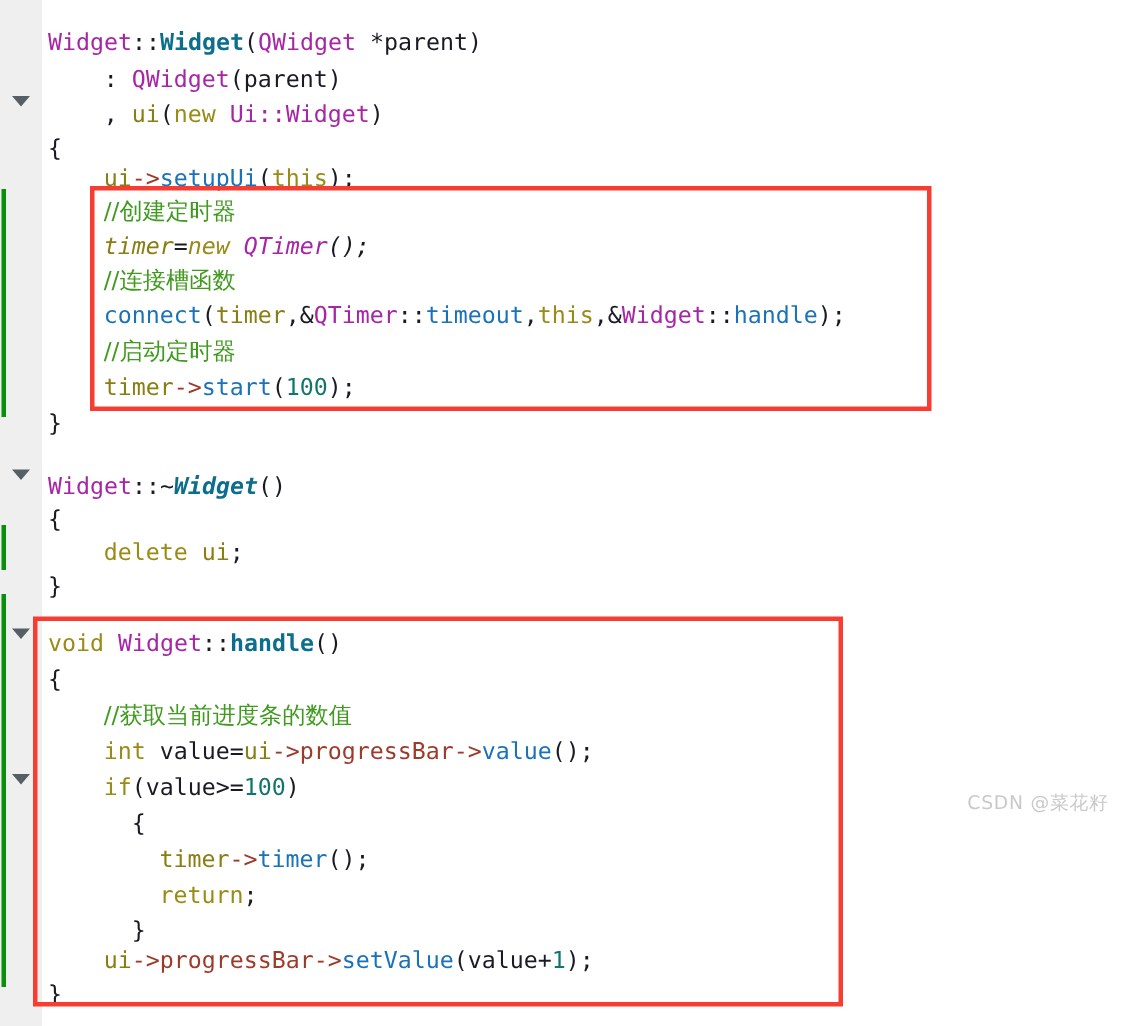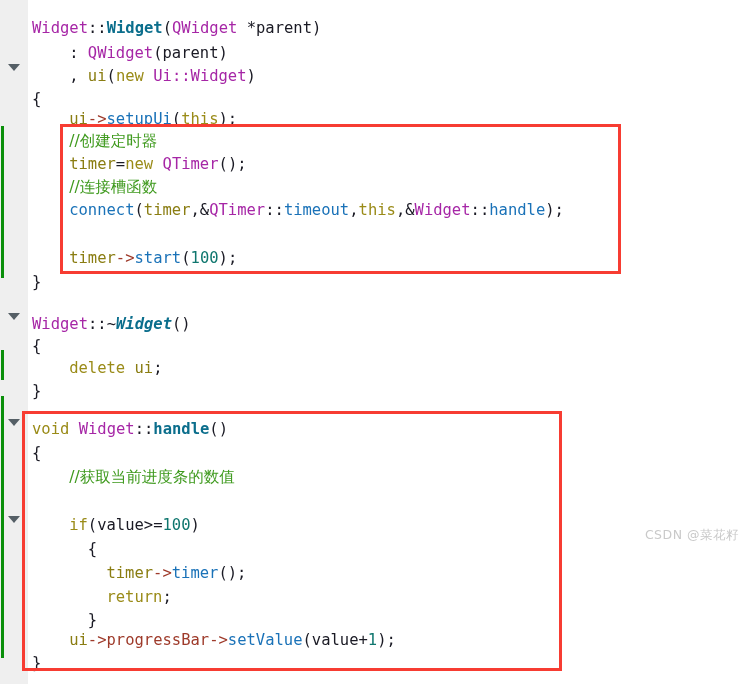--- a/index.html
+++ b/index.html
@@ -118,32 +118,34 @@
       <div class="foldarrow" style="top: 516px;"></div>
     </div>
 
   <div id="code">
       <div class="line" style="top: 16px; left: 4px;"><span class="t-type">Widget</span><span class="t-punct">::</span><span class="t-class">Widget</span><span class="t-punct">(</span><span class="t-type">QWidget</span><span class="t-plain"> *parent)</span></div>
       <div class="line" style="top: 41px; left: 41.2px;"><span class="t-plain">: </span><span class="t-type">QWidget</span><span class="t-plain">(parent)</span></div>
       <div class="line" style="top: 64px; left: 41.2px;"><span class="t-plain">, </span><span class="t-field">ui</span><span class="t-plain">(</span><span class="t-kw">new</span><span class="t-plain"> </span><span class="t-type">Ui::Widget</span><span class="t-plain">)</span></div>
       <div class="line" style="top: 87px; left: 4px;"><span class="t-plain">{</span></div>
       <div class="line" style="top: 107px; left: 41.2px;"><span class="t-field">ui</span><span class="t-arrow">-&gt;</span><span class="t-func">setupUi</span><span class="t-plain">(</span><span class="t-kw">this</span><span class="t-plain">);</span></div>
       <div class="line" style="top: 129px; left: 41.2px;"><span class="t-comment">//创建定时器</span></div>
-      <div class="line" style="top: 152px; left: 41.2px;"><span class="t-field">timer</span><span class="t-plain">=</span><span class="t-kw">new</span><span class="t-plain"> </span><span class="t-type">QTimer</span><span class="t-plain">();</span></div>
+      <div class="line" style="top: 152px; left: 41.2px; font-style: italic;"><span class="t-field">timer</span><span class="t-plain">=</span><span class="t-kw">new</span><span class="t-plain"> </span><span class="t-type">QTimer</span><span class="t-plain">();</span></div>
       <div class="line" style="top: 175px; left: 41.2px;"><span class="t-comment">//连接槽函数</span></div>
       <div class="line" style="top: 198px; left: 41.2px;"><span class="t-func">connect</span><span class="t-plain">(</span><span class="t-field">timer</span><span class="t-plain">,&amp;</span><span class="t-type">QTimer</span><span class="t-punct">::</span><span class="t-func">timeout</span><span class="t-plain">,</span><span class="t-kw">this</span><span class="t-plain">,&amp;</span><span class="t-type">Widget</span><span class="t-punct">::</span><span class="t-func">handle</span><span class="t-plain">);</span></div>
+      <div class="line" style="top: 222px; left: 41.2px;"><span class="t-comment">//启动定时器</span></div>
       <div class="line" style="top: 246px; left: 41.2px;"><span class="t-field">timer</span><span class="t-arrow">-&gt;</span><span class="t-func">start</span><span class="t-plain">(</span><span class="t-num">100</span><span class="t-plain">);</span></div>
       <div class="line" style="top: 270px; left: 4px;"><span class="t-plain">}</span></div>
       <div class="line" style="top: 312px; left: 4px;"><span class="t-type">Widget</span><span class="t-punct">::~</span><span class="t-dtor">Widget</span><span class="t-plain">()</span></div>
       <div class="line" style="top: 334px; left: 4px;"><span class="t-plain">{</span></div>
       <div class="line" style="top: 356px; left: 41.2px;"><span class="t-kw">delete</span><span class="t-plain"> </span><span class="t-field">ui</span><span class="t-plain">;</span></div>
       <div class="line" style="top: 379px; left: 4px;"><span class="t-plain">}</span></div>
       <div class="line" style="top: 417px; left: 4px; text-align: center;"><span class="t-kw">void</span><span class="t-plain"> </span><span class="t-type">Widget</span><span class="t-punct">::</span><span class="t-class">handle</span><span class="t-plain">()</span></div>
       <div class="line" style="top: 441px; left: 4px;"><span class="t-plain">{</span></div>
       <div class="line" style="top: 465px; left: 41.2px;"><span class="t-comment">//获取当前进度条的数值</span></div>
+      <div class="line" style="top: 489px; left: 41.2px;"><span class="t-kw">int</span><span class="t-plain"> value=</span><span class="t-field">ui</span><span class="t-arrow">-&gt;</span><span class="t-member">progressBar</span><span class="t-arrow">-&gt;</span><span class="t-func">value</span><span class="t-plain">();</span></div>
       <div class="line" style="top: 513px; left: 41.2px;"><span class="t-kw">if</span><span class="t-plain">(value&gt;=</span><span class="t-num">100</span><span class="t-plain">)</span></div>
       <div class="line" style="top: 537px; left: 59.8px;"><span class="t-plain">{</span></div>
       <div class="line" style="top: 561px; left: 78.4px;"><span class="t-field">timer</span><span class="t-arrow">-&gt;</span><span class="t-func">timer</span><span class="t-plain">();</span></div>
       <div class="line" style="top: 585px; left: 78.4px;"><span class="t-kw">return</span><span class="t-plain">;</span></div>
       <div class="line" style="top: 608px; left: 59.8px;"><span class="t-plain">}</span></div>
       <div class="line" style="top: 628px; left: 41.2px;"><span class="t-field">ui</span><span class="t-arrow">-&gt;</span><span class="t-member">progressBar</span><span class="t-arrow">-&gt;</span><span class="t-func">setValue</span><span class="t-plain">(value+</span><span class="t-num">1</span><span class="t-plain">);</span></div>
       <div class="line" style="top: 651px; left: 4px;"><span class="t-plain">}</span></div>
     </div>
 
   <div id="annotations-layer">

